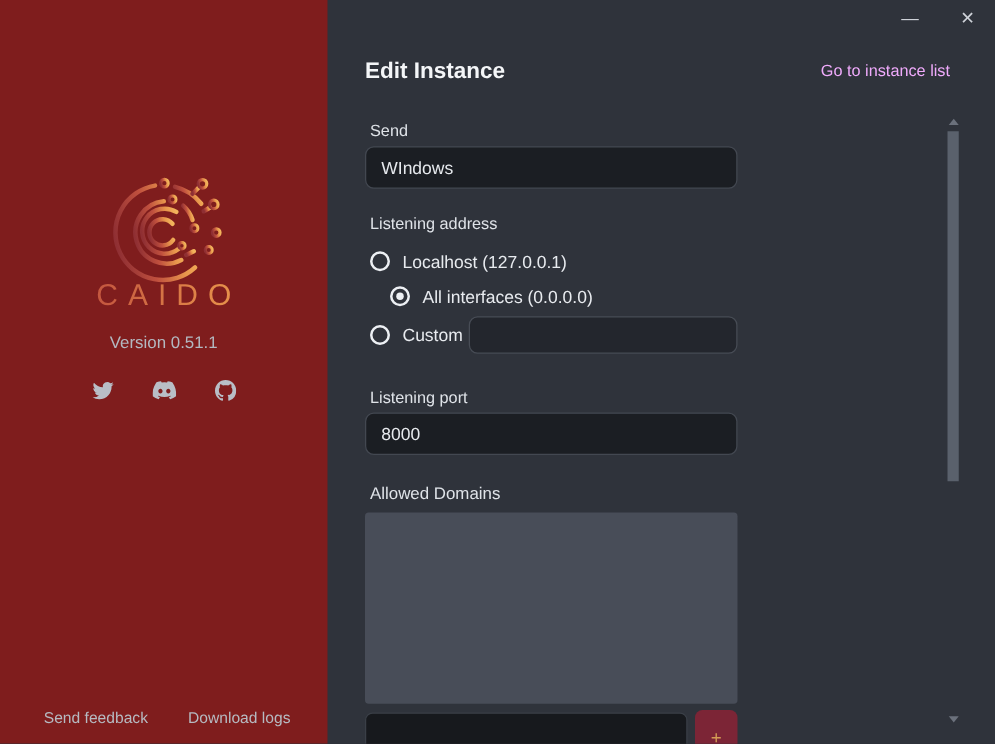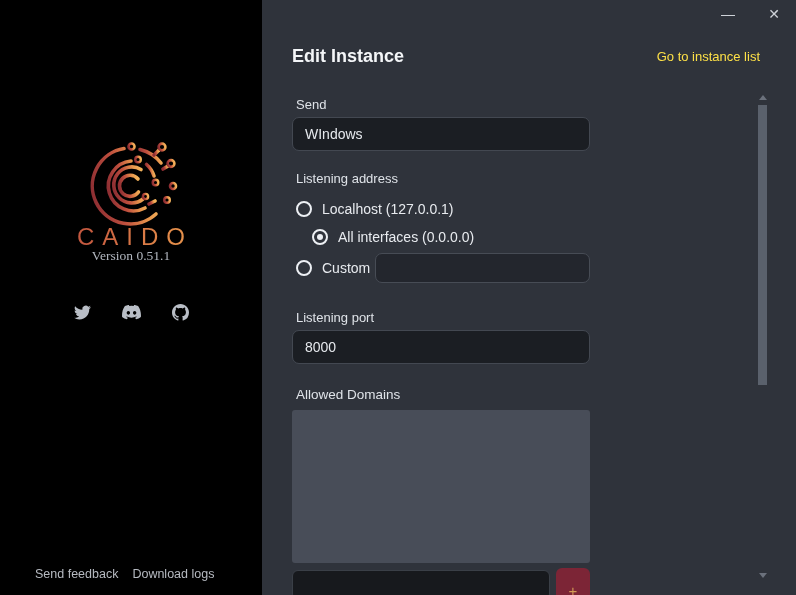--- a/index.html
+++ b/index.html
@@ -7,41 +7,41 @@
   body {
     position:relative;
     background:#2f333b;
     font-family:"Liberation Sans", sans-serif;
     color:#e8ebef;
   }
 
   
   .sidebar {
     position:absolute; left:0; top:0; width:262px; height:595px;
-    background:#000000;
+    background:#7f1d1d;
   }
   .logo-wrap { position:absolute; left:83px; top:138px; width:96px; height:96px; }
   .brand {
     position:absolute; top:223px; left:0; width:262px;
     text-align:center; font-size:24px; letter-spacing:8px; text-indent:8px;
     background:linear-gradient(90deg,#a33a38,#c75b40,#e48d4a,#efa854);
     -webkit-background-clip:text; background-clip:text; color:transparent;
   }
   .version {
-    position:absolute; top:248px; left:0; width:262px;
-    text-align:center; font-size:13.5px; color:#b3b8c0;font-family:Liberation Serif, serif;
+    position:absolute; top:266px; left:0; width:262px;
+    text-align:center; font-size:13.5px; color:#b3b8c0;
   }
   .social-row {
     position:absolute; top:304px; left:0; width:262px;
     display:flex; justify-content:center; gap:31px; align-items:center;
   }
   .social-row svg { display:block; fill:#b9bec6; }
   .sidebar-footer {
     position:absolute; bottom:14px; left:35px; right:20px;
-    display:flex; gap:14px; font-size:12.5px; color:#b6bac1;
+    display:flex; gap:32px; font-size:12.5px; color:#b6bac1;
   }
   .sidebar-footer span { cursor:pointer; }
 
   
   .win-controls { position:absolute; top:0; left:700px; width:96px; height:28px; }
   .win-btn {
     position:absolute; top:0; width:40px; height:28px;
     display:flex; align-items:center; justify-content:center;
     color:#ced2d8; font-size:13px; cursor:pointer;
   }
@@ -49,21 +49,21 @@
   .win-btn.close { left:54px; font-size:14px; }
 
   
   .main { position:absolute; left:262px; top:0; width:534px; height:595px; }
   .page-title {
     position:absolute; left:30px; top:46px;
     font-size:18px; font-weight:bold; color:#f4f6f8;
   }
   .go-link {
     position:absolute; right:36px; top:49px;
-    font-size:13px; color:#fde047; cursor:pointer;
+    font-size:13px; color:#f0abfc; cursor:pointer;
   }
 
   .field-label { position:absolute; left:34px; font-size:13px; color:#dfe3e8; }
   .lbl-name { top:97px; }
   .lbl-address { top:171px; }
   .lbl-port { top:310px; }
   .lbl-domains { top:387px; font-size:13.5px; }
 
   .text-input {
     position:absolute; left:30px; width:298px; height:31px;

